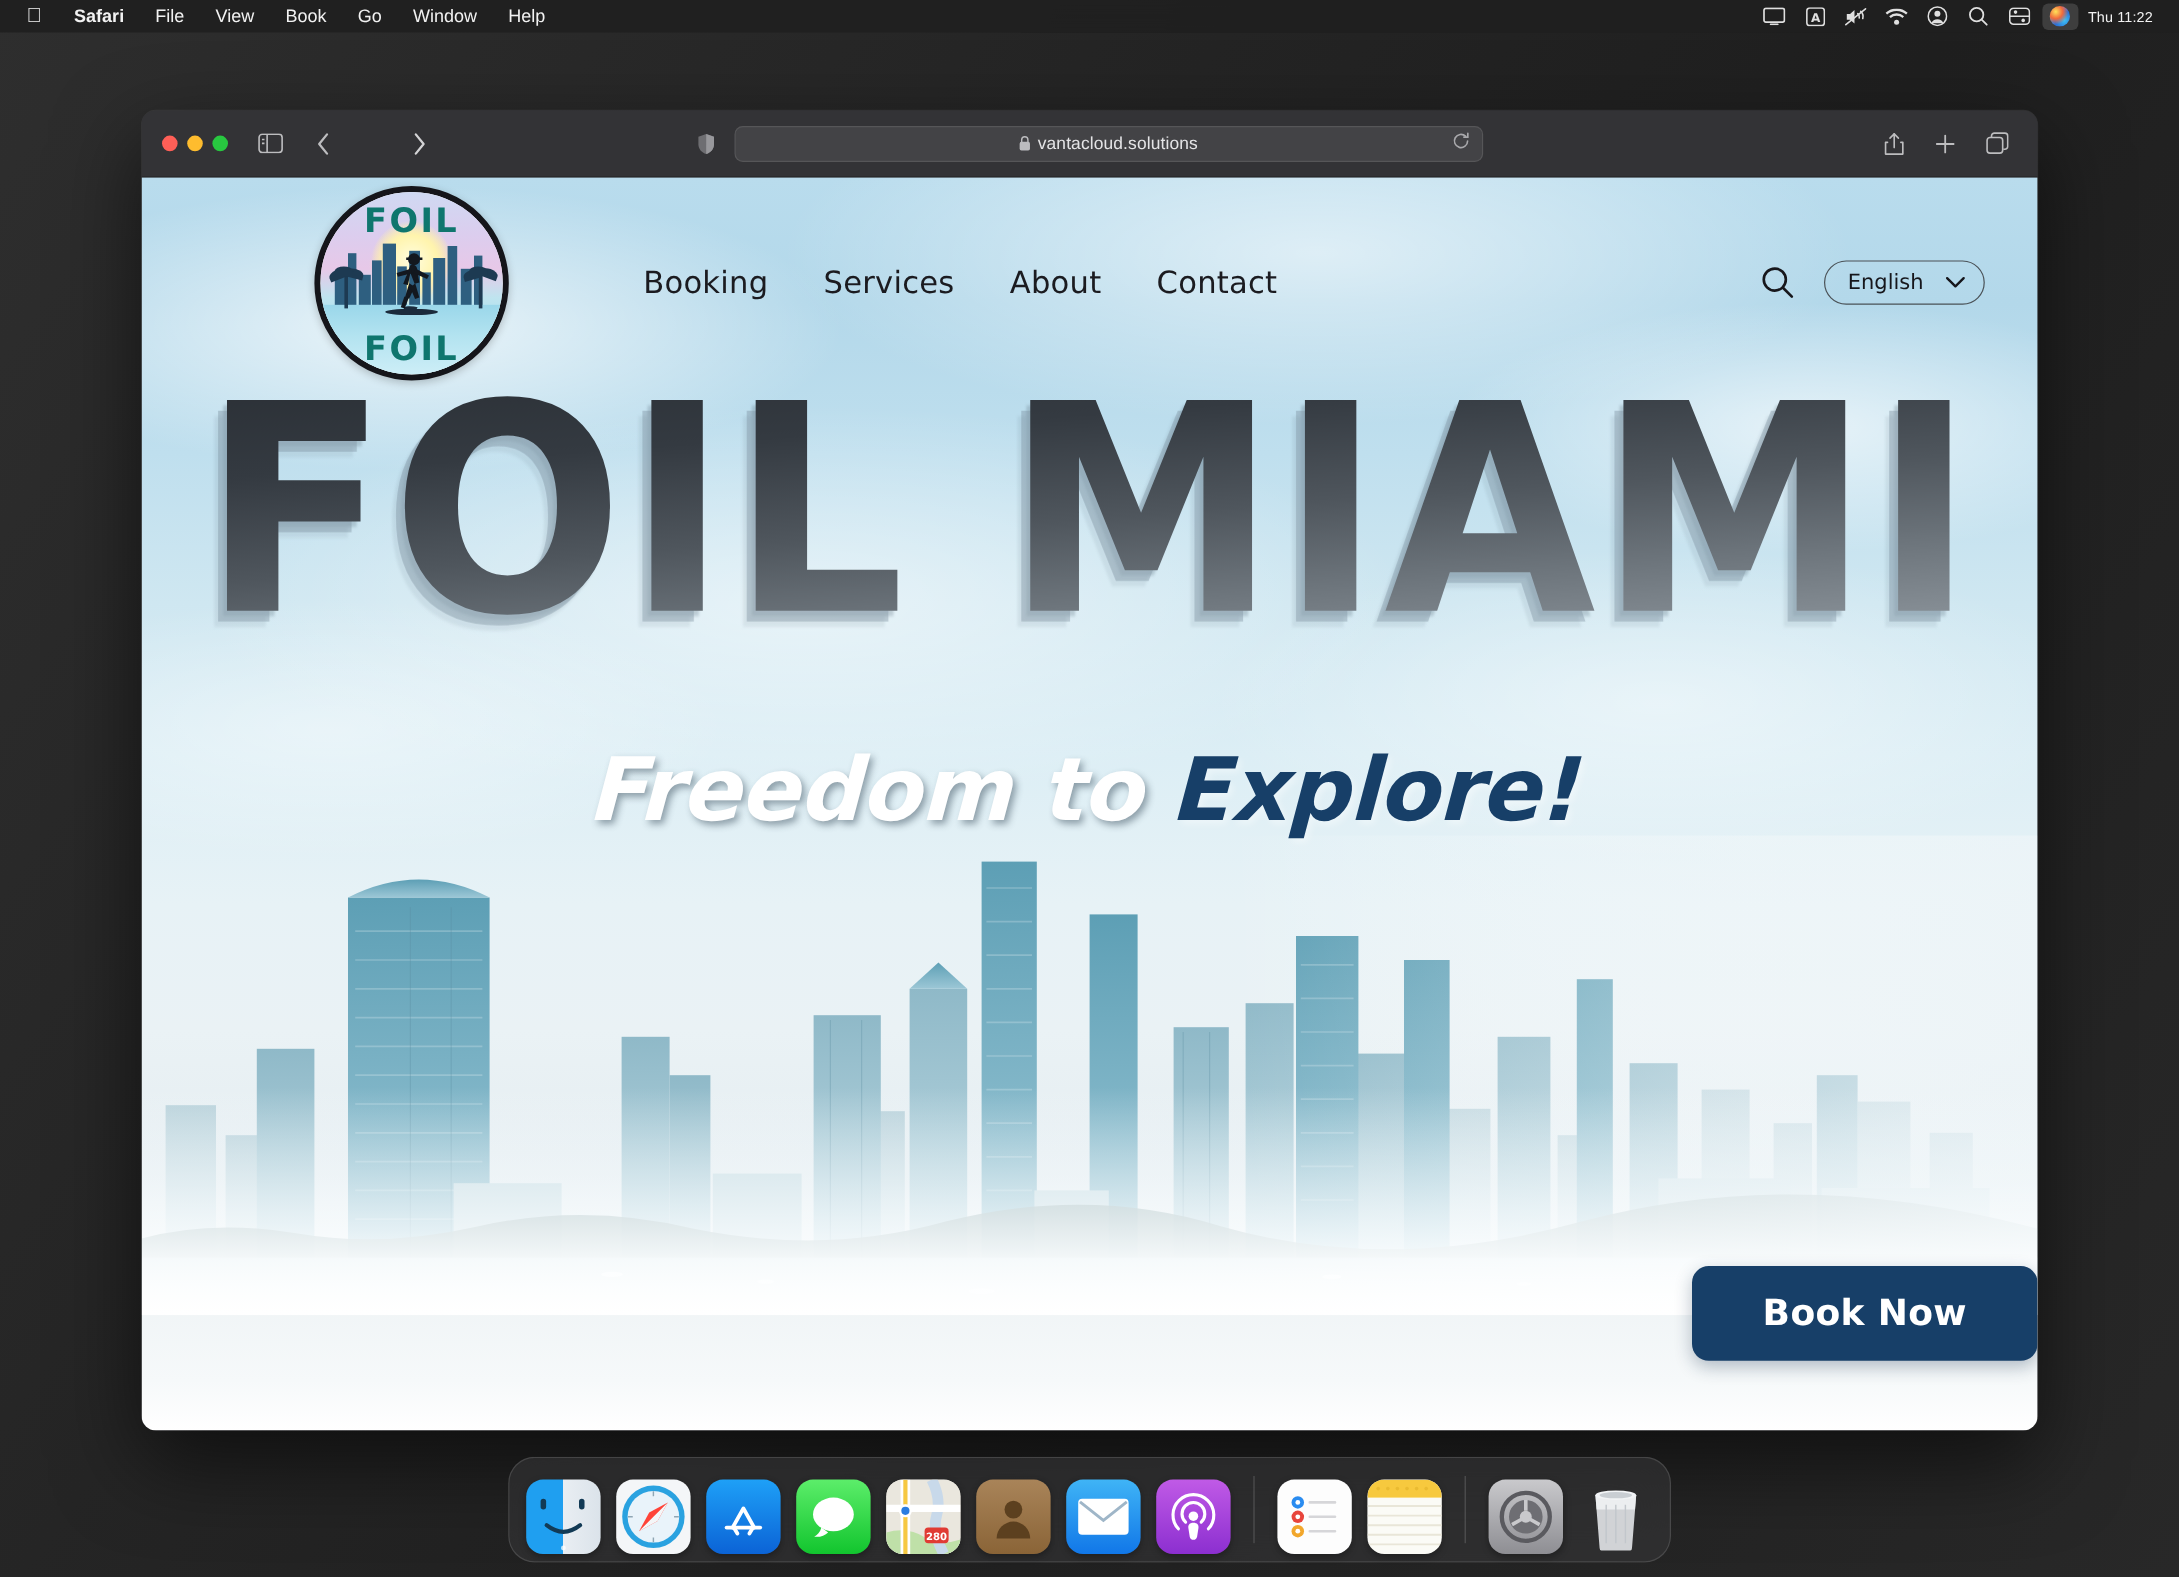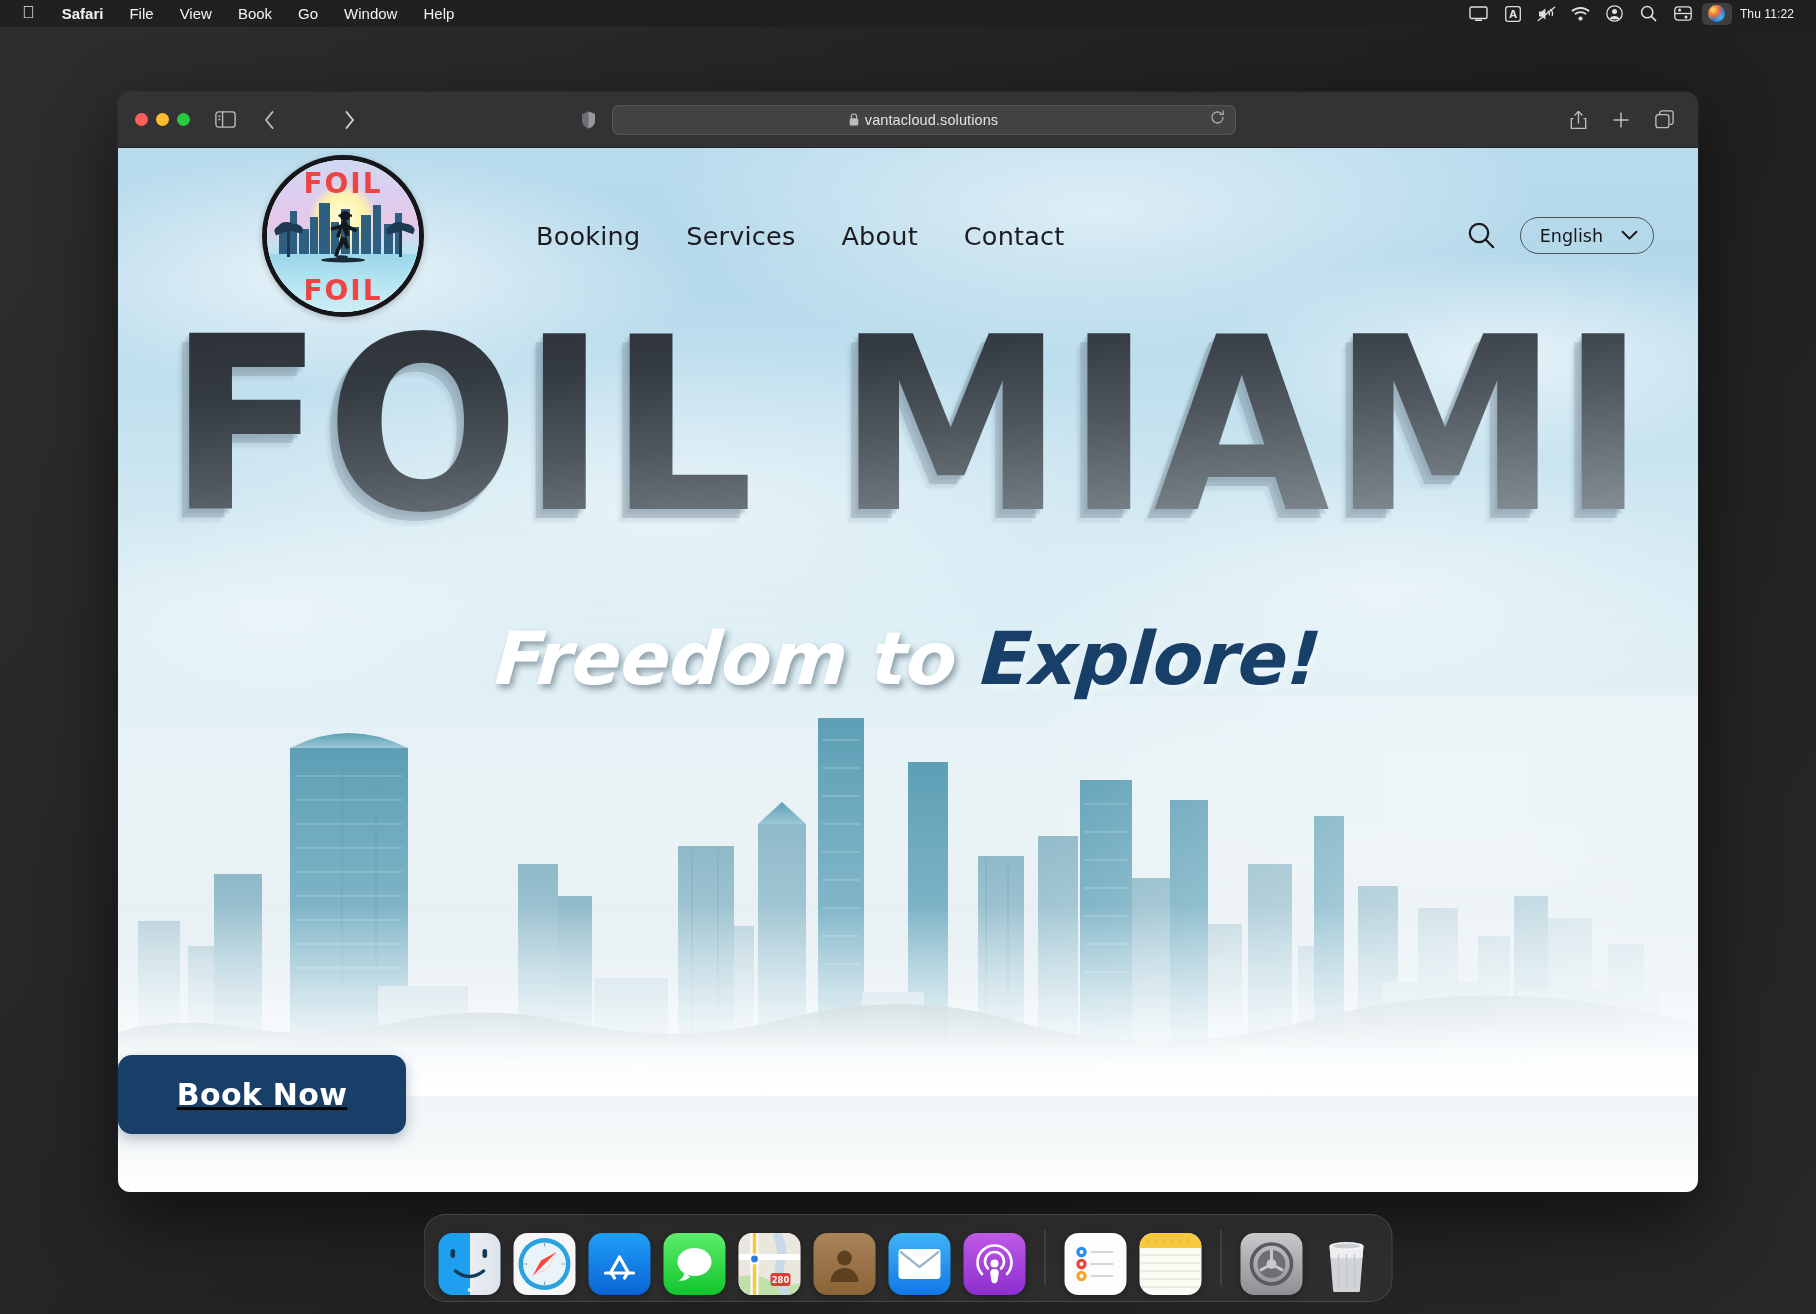--- a/index.html
+++ b/index.html
@@ -171,21 +171,21 @@
     position:absolute; width:15px; height:8px; border-radius: 50% 50% 0 0;
     background:#1d3a52;
   }
   .logo-surfer {
     position:absolute; left:50%; top:30%; transform: translateX(-50%);
     width: 62px; height: 60px;
   }
   .logo-arc {
     position:absolute; left:0; right:0; text-align:center;
     font-family: "DejaVu Sans", sans-serif;
-    font-weight: 900; color:#ef4444;
+    font-weight: 900; color:#0f766e;
     letter-spacing: 2px;
   }
   .arc-top { top: 7px; font-size: 28px; }
   .arc-bot { bottom: 5px; font-size: 28px; }
 
   .nav {
     display:flex; align-items:center; gap: 46px;
     margin-left: 112px;
     justify-content: center;
   }
@@ -243,21 +243,21 @@
   }
   .skyline svg { display:block; width: 100%; height: 100%; }
   .sky-fade {
     position:absolute; left:0; right:0; bottom:0; height: 190px;
     background: linear-gradient(180deg, rgba(255,255,255,0) 0%, rgba(244,249,251,.55) 42%, rgba(252,254,255,.92) 76%, #ffffff 100%);
     z-index: 3; pointer-events:none;
   }
 
   .cta-wrap {
     position:absolute; left:0; right:0; bottom: 58px; z-index: 8;
-    display:flex; justify-content:flex-start;text-decoration:underline;
+    display:flex; justify-content:flex-end;
   }
   .cta {
     background:#173f68; color:#fff; border:none;
     font-family: "DejaVu Sans", sans-serif;
     font-weight: bold; font-size: 30px; letter-spacing:.3px;
     padding: 22px 0; width: 288px; border-radius: 14px;
     cursor:pointer;
     box-shadow: 0 5px 14px rgba(20,45,75,.30);
   }
 

